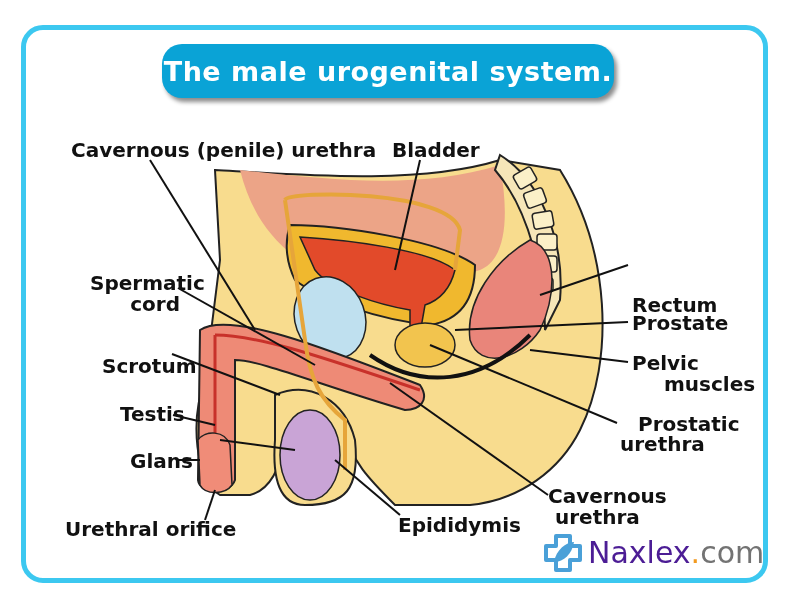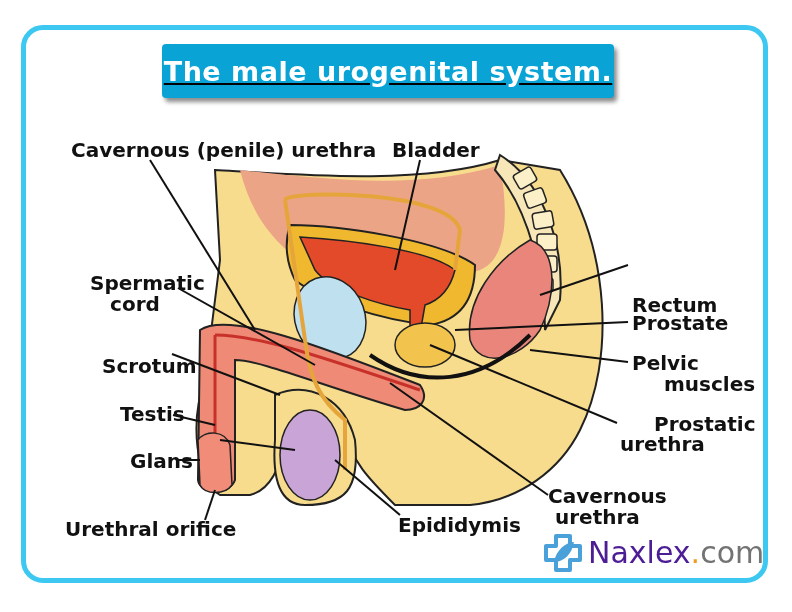--- a/index.html
+++ b/index.html
@@ -1,18 +1,18 @@
 <!DOCTYPE html>
 <html><head>
 <meta charset="utf-8">
 <style>
   html, body { margin:0; padding:0; background:#ffffff; }
   body { width:792px; height:612px; position:relative; overflow:hidden; font-family:"DejaVu Sans", sans-serif; }
   .frame { position:absolute; left:21px; top:25px; width:747px; height:558px; border:5px solid #3cc8f0; border-radius:22px; box-sizing:border-box; background:#fff; }
-  .title-pill { position:absolute; left:162px; top:44px; width:452px; height:54px; background:#0aa3d6; border-radius:4px; box-shadow:3px 4px 4px rgba(0,0,0,0.45); display:flex; align-items:center; justify-content:center;text-decoration:underline; }
+  .title-pill { position:absolute; left:162px; top:44px; width:452px; height:54px; background:#0aa3d6; border-radius:20px; box-shadow:3px 4px 4px rgba(0,0,0,0.45); display:flex; align-items:center; justify-content:center; }
   .title-pill span { color:#fff; font-size:27px; font-weight:bold; letter-spacing:0.5px; font-family:"DejaVu Sans", sans-serif; }
   .label { position:absolute; font-size:20px; font-weight:bold; color:#111; line-height:20px; white-space:nowrap; font-family:"DejaVu Sans", sans-serif; }
   .r { text-align:right; }
   svg.art { position:absolute; left:0; top:0; }
   .logo { position:absolute; left:542px; top:532px; display:flex; align-items:center; }
   .logo-text { font-size:30px; font-family:"DejaVu Sans", sans-serif; margin-left:4px; }
   .logo-name { color:#4c1d95; }
   .logo-dot { color:#f29a1f; }
   .logo-tld { color:#737373; }
 </style>
@@ -79,27 +79,27 @@
     <line x1="176" y1="460" x2="200" y2="460"></line>
     <line x1="548" y1="495" x2="390" y2="383"></line>
     <line x1="205" y1="520" x2="215" y2="490"></line>
     <line x1="400" y1="515" x2="335" y2="460"></line>
   </g>
 </svg>
 
 <div class="label" style="left:71px; top:140px;">Cavernous (penile) urethra</div>
 <div class="label" style="left:392px; top:140px;">Bladder</div>
 <div class="label r" style="left:90px; top:273px; width:90px;">Spermatic</div>
-<div class="label r" style="left:90px; top:294px; width:90px;text-align:center;">cord</div>
+<div class="label r" style="left:90px; top:294px; width:90px;">cord</div>
 <div class="label" style="left:632px; top:255px;margin-top:40px;">Rectum</div>
 <div class="label" style="left:632px; top:313px;">Prostate</div>
 <div class="label" style="left:632px; top:353px;">Pelvic</div>
 <div class="label" style="left:664px; top:374px;">muscles</div>
 <div class="label" style="left:102px; top:344px;margin-top:12px;">Scrotum</div>
-<div class="label" style="left:654px; top:414px;">Prostatic</div>
+<div class="label" style="left:638px; top:414px;">Prostatic</div>
 <div class="label" style="left:620px; top:434px;">urethra</div>
 <div class="label" style="left:120px; top:404px;">Testis</div>
 <div class="label" style="left:130px; top:451px;">Glans</div>
 <div class="label" style="left:548px; top:486px;">Cavernous</div>
 <div class="label" style="left:555px; top:507px;">urethra</div>
 <div class="label" style="left:65px; top:519px;">Urethral orifice</div>
 <div class="label" style="left:398px; top:515px;">Epididymis</div>
 
 <div class="logo">
   <svg width="42" height="40" viewBox="0 0 42 40">

